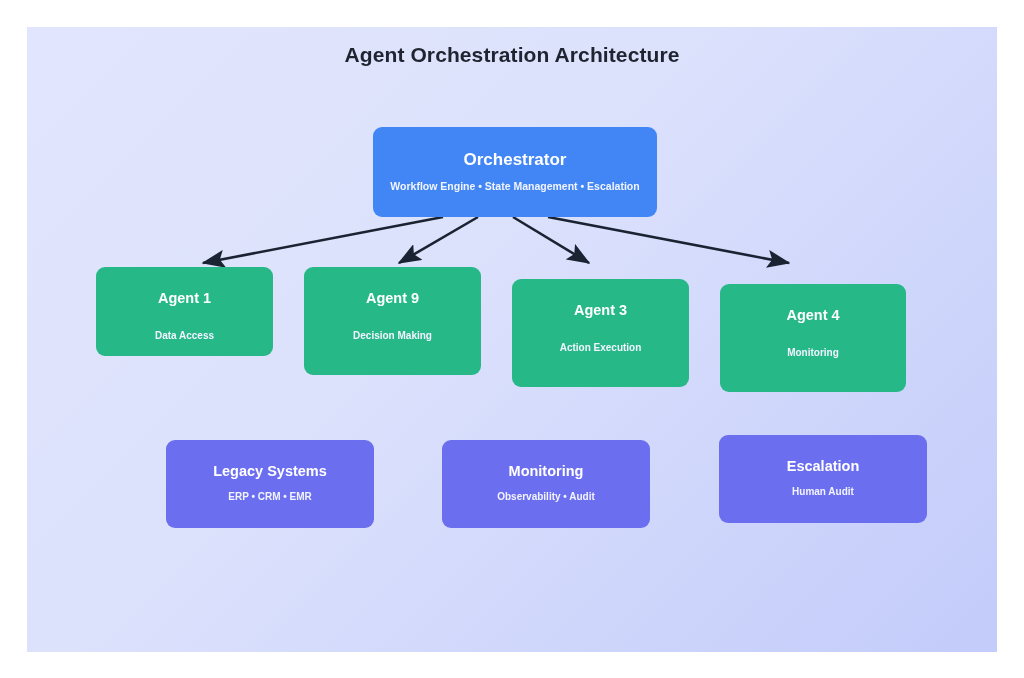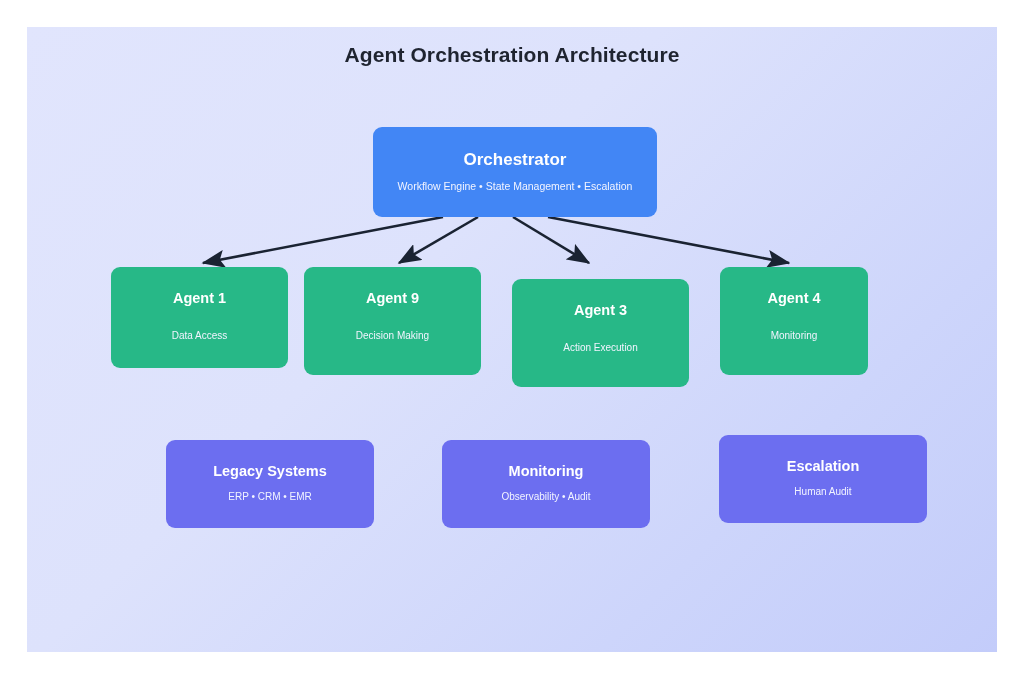--- a/index.html
+++ b/index.html
@@ -69,21 +69,21 @@
   }
   .node .node-title {
     font-size: 14.5px;
     font-weight: bold;
     line-height: 1;
     text-align: left;
     color: #ffffff;
   }
   .node .node-sub {
     font-size: 10px;
-    font-weight: normal;
+    font-weight: bold;
     line-height: 1.2;
     text-align: left;
     color: #f2f4ff;
     padding: 0 8px;
   }
 
   
   .node.orchestrator {
     background: #4286f5;
     padding-top: 24px;
@@ -126,36 +126,36 @@
         <line x1="486" y1="190" x2="562" y2="236"></line>
         <line x1="521" y1="190" x2="762" y2="236"></line>
       </g>
     </svg>
 
     <div class="node orchestrator" style="left:346px; top:100px; width:284px; height:90px;">
       <div class="node-title">Orchestrator</div>
       <div class="node-sub">Workflow Engine • State Management • Escalation</div>
     </div>
 
-    <div class="node agent" style="left:84px; top:240px; width:177px; height:101px;">
+    <div class="node agent" style="left:69px; top:240px; width:177px; height:89px;">
       <div class="node-title">Agent 1</div>
       <div class="node-sub">Data Access</div>
     </div>
 
     <div class="node agent" style="left:277px; top:240px; width:177px; height:108px;">
       <div class="node-title">Agent 9</div>
       <div class="node-sub">Decision Making</div>
     </div>
 
     <div class="node agent" style="left:485px; top:252px; width:177px; height:108px;">
       <div class="node-title">Agent 3</div>
       <div class="node-sub">Action Execution</div>
     </div>
 
-    <div class="node agent" style="left:693px; top:240px; width:148px; height:108px;">
+    <div class="node agent" style="left:693px; top:257px; width:186px; height:108px;">
       <div class="node-title">Agent 4</div>
       <div class="node-sub">Monitoring</div>
     </div>
 
     <div class="node support" style="left:139px; top:413px; width:208px; height:88px;">
       <div class="node-title">Legacy Systems</div>
       <div class="node-sub">ERP • CRM • EMR</div>
     </div>
 
     <div class="node support" style="left:415px; top:413px; width:208px; height:88px;">

